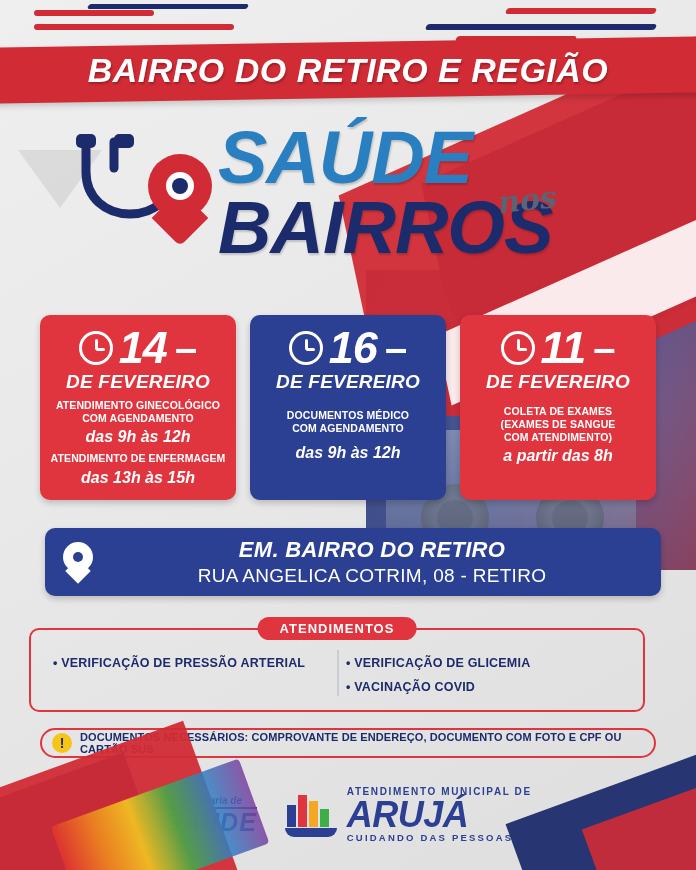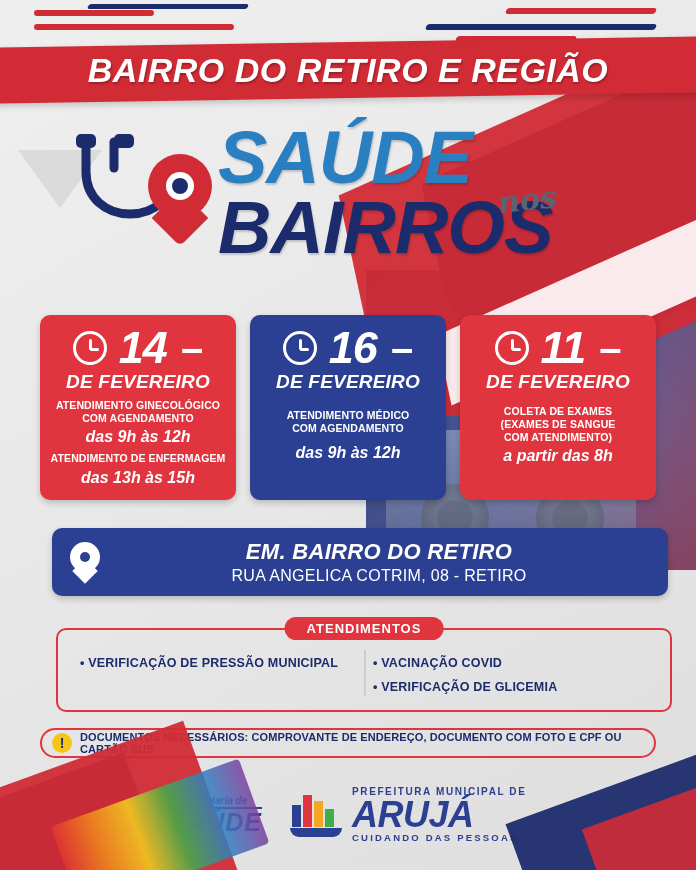--- a/index.html
+++ b/index.html
@@ -205,21 +205,21 @@
   .card{
     width:196px; border-radius:10px;
     padding:10px 8px 10px 8px;
     color:#ffffff; text-align:center;
     box-shadow:0 3px 6px rgba(0,0,0,.2);
     position:relative;
   }
   .card.red{ background:#e0353f; }
   .card.blue{ background:#2b3f93; }
   .card-top{
-    display:flex; align-items:center; justify-content:center; gap:12px;
+    display:flex; align-items:center; justify-content:center; gap:6px;
   }
   .clock{
     width:34px;height:34px;border-radius:50%;
     border:3px solid #ffffff; position:relative; flex:none;
   }
   .clock:before{
     content:""; position:absolute; left:13px; top:5px;
     width:3px;height:11px;background:#fff;border-radius:2px;
   }
   .clock:after{
@@ -239,21 +239,21 @@
     font-size:10.5px; font-weight:bold; line-height:1.25; margin-top:6px;
     letter-spacing:.1px;
   }
   .card-strong{
     font-size:16px; font-weight:bold; font-style:italic; line-height:1.2;
     margin-top:2px;
   }
 
   
   .address{
-    position:absolute; top:528px; left:52px;
+    position:absolute; top:528px; left:45px;
     width:616px; height:68px;
     background:#2b3f93; border-radius:10px;
     display:flex; align-items:center; padding:0 18px;
     box-shadow:0 3px 6px rgba(0,0,0,.2);
   }
   .pin-small{
     width:30px;height:40px; position:relative; flex:none; margin-right:8px;
   }
   .pin-small .h{
     width:30px;height:30px;border-radius:50%;background:#fff;
@@ -261,25 +261,25 @@
   .pin-small .t{
     position:absolute;left:6px;top:20px;width:18px;height:18px;
     background:#fff;transform:rotate(45deg);
   }
   .pin-small .d{
     position:absolute;left:10px;top:10px;width:10px;height:10px;
     border-radius:50%;background:#2b3f93;
   }
   .address-text{ flex:1; text-align:center; color:#fff; }
   .addr-1{ font-size:22px; font-weight:bold; font-style:italic; letter-spacing:.3px;}
-  .addr-2{ font-size:16px; font-weight:normal; margin-top:2px; letter-spacing:.3px;}
+  .addr-2{ font-size:19px; font-weight:normal; margin-top:2px; letter-spacing:.3px;}
 
   
   .services-box{
-    position:absolute; top:628px; left:56px;
+    position:absolute; top:628px; left:29px;
     width:616px; height:84px;
     border:2px solid #e0353f; border-radius:10px;
   }
   .services-title{
     position:absolute; top:-13px; left:50%; transform:translateX(-50%);
     background:#e0353f; color:#fff; border-radius:13px;
     padding:4px 22px; font-size:13px; font-weight:bold; letter-spacing:1px;
     white-space:nowrap;
   }
   .services-cols{
@@ -413,21 +413,21 @@
       <div class="card-strong">das 13h às 15h</div>
     </div>
 
     <div class="card blue">
       <div class="card-top">
         <div class="clock"></div>
         <div class="daynum">16</div>
         <div class="dash">–</div>
       </div>
       <div class="month">DE FEVEREIRO</div>
-      <div class="card-line" style="margin-top:16px">ATENDIMENTO MÉDICO</div>
+      <div class="card-line" style="margin-top:16px">DOCUMENTOS MÉDICO</div>
       <div class="card-line" style="margin-top:0">COM AGENDAMENTO</div>
       <div class="card-strong" style="margin-top:8px">das 9h às 12h</div>
     </div>
 
     <div class="card red">
       <div class="card-top">
         <div class="clock"></div>
         <div class="daynum">11</div>
         <div class="dash">–</div>
       </div>
@@ -450,25 +450,25 @@
       <div class="addr-1">EM. BAIRRO DO RETIRO</div>
       <div class="addr-2">RUA ANGELICA COTRIM, 08 - RETIRO</div>
     </div>
   </div>
 
   <div class="services-box">
     <div class="services-title">ATENDIMENTOS</div>
     <div class="divider"></div>
     <div class="services-cols">
       <div class="scol">
-        <div class="sitem">• VERIFICAÇÃO DE PRESSÃO MUNICIPAL</div>
+        <div class="sitem">• VERIFICAÇÃO DE PRESSÃO ARTERIAL</div>
       </div>
       <div class="scol right">
+        <div class="sitem">• VERIFICAÇÃO DE GLICEMIA</div>
         <div class="sitem">• VACINAÇÃO COVID</div>
-        <div class="sitem">• VERIFICAÇÃO DE GLICEMIA</div>
       </div>
     </div>
   </div>
 
   <div class="docs">
     <div class="warn">!</div>
     <div class="docs-text">DOCUMENTOS NECESSÁRIOS: COMPROVANTE DE ENDEREÇO, DOCUMENTO COM FOTO E CPF OU CARTÃO SUS</div>
   </div>
 
   <div class="footer">
@@ -478,21 +478,21 @@
     </div>
     <div class="aruja-logo">
       <div class="aruja-mark">
         <div class="b1"></div>
         <div class="b2"></div>
         <div class="b3"></div>
         <div class="b4"></div>
         <div class="wave"></div>
       </div>
       <div class="aruja-text">
-        <div class="pref">PREFEITURA MUNICIPAL DE</div>
+        <div class="pref">ATENDIMENTO MUNICIPAL DE</div>
         <div class="name">ARUJÁ</div>
         <div class="slogan">CUIDANDO DAS PESSOAS</div>
       </div>
     </div>
   </div>
 
   <div class="bottom-shape-blue"></div>
   <div class="bottom-shape-red"></div>
   <div class="bottom-rainbow"></div>
   <div class="bottom-right-blue"></div>

